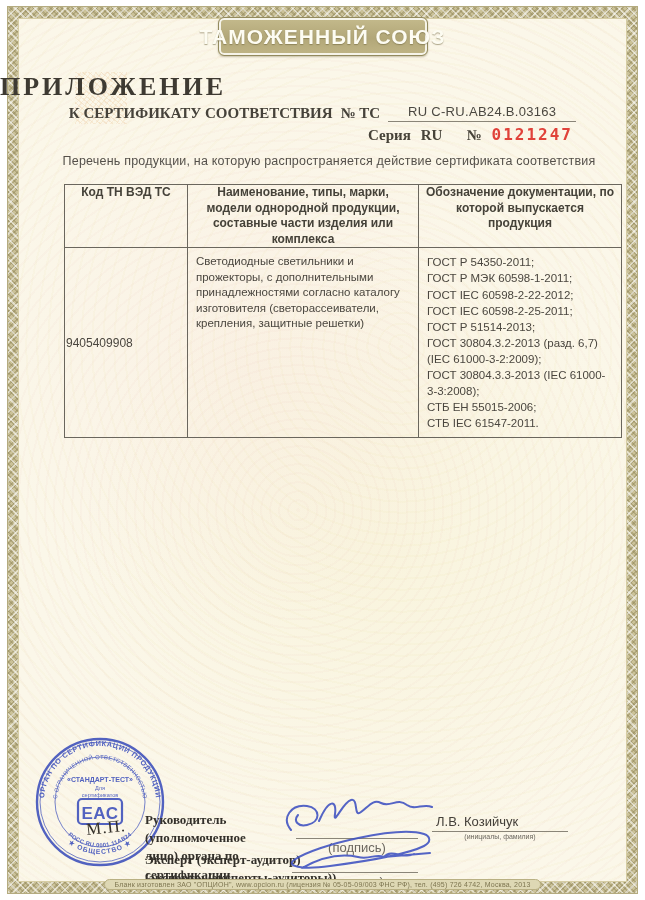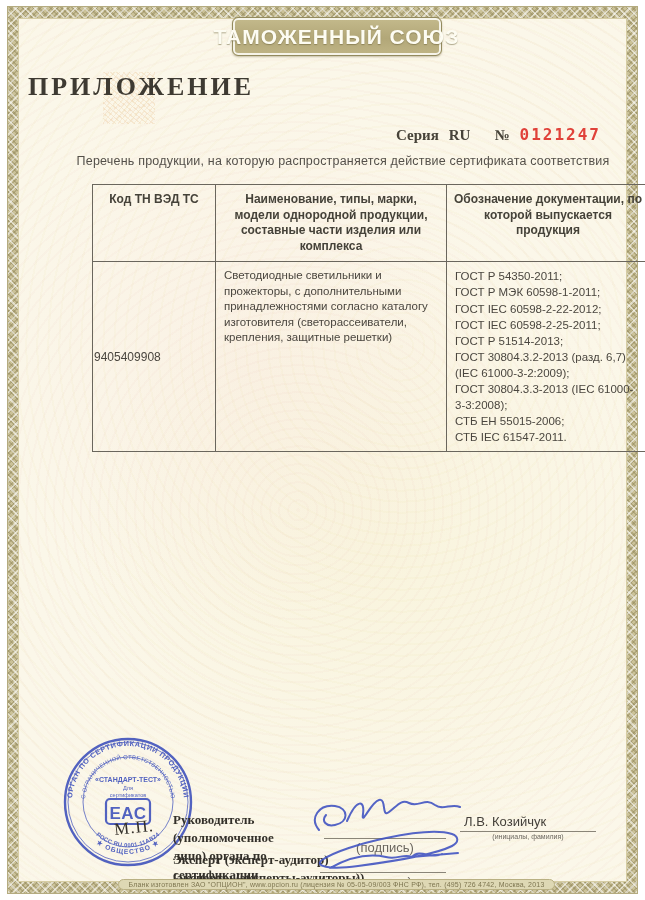--- a/index.html
+++ b/index.html
@@ -21,21 +21,21 @@
   .inner{
     position:absolute;left:18px;top:18px;right:18px;bottom:18px;
     background:
       repeating-radial-gradient(circle at 46% 57%, rgba(224,168,160,.055) 0 2px, rgba(224,168,160,0) 2px 9px),
       repeating-radial-gradient(circle at 63% 38%, rgba(226,214,140,.07) 0 2px, rgba(226,214,140,0) 2px 11px),
       radial-gradient(circle at 38% 40%, rgba(242,188,188,.10), rgba(242,188,188,0) 42%),
       radial-gradient(circle at 60% 62%, rgba(236,226,150,.14), rgba(236,226,150,0) 48%),
       #fbf7e9;
     border:1px solid #d6cda4;
   }
-  .content{position:absolute;inset:0;margin-left:28px;}
+  .content{position:absolute;inset:0;}
   
   .badge{
     position:absolute;left:50%;top:17px;transform:translateX(-50%);
     width:208px;height:37px;border-radius:6px;
     background:linear-gradient(180deg,#c4ba8c 0%,#b2a778 55%,#c0b586 100%);
     border:1px solid #938a5e;
     box-shadow:inset 0 0 0 2px rgba(255,255,250,.85), 0 1px 2px rgba(120,110,70,.4);
     display:flex;align-items:center;justify-content:center;
   }
   .badge span{
@@ -75,21 +75,21 @@
   
   .ptable{
     position:absolute;left:64px;top:184px;width:524px;
     border-collapse:collapse;table-layout:fixed;
   }
   .ptable th,.ptable td{
     border:1px solid #6a665d;vertical-align:top;
     font-family:"Liberation Sans",sans-serif;color:#4a463f;
   }
   .ptable th{
-    font-size:12px;font-weight:700;text-align:center;padding:7px 6px;line-height:1.3;color:#454239;
+    font-size:12px;font-weight:700;text-align:center;padding:0 6px;line-height:1.3;color:#454239;
   }
   .ptable .c1{width:110px;}
   .ptable .c2{width:218px;}
   .ptable .c3{width:190px;}
   .ptable td{font-size:11.5px;line-height:1.35;padding:6px 8px;height:150px;}
   .ptable td.code{vertical-align:middle;padding-left:1px;font-size:12px;}
   .ptable td.docs{white-space:pre-line;line-height:1.4;}
   
   .wm-square{
     position:absolute;left:75px;top:72px;width:52px;height:52px;opacity:.30;
@@ -141,20 +141,25 @@
 <div class="content">
 
   <div class="badge">
     <span>ТАМОЖЕННЫЙ СОЮЗ</span>
   </div>
 
   <div class="wm-square"></div>
 
   <div class="title">ПРИЛОЖЕНИЕ</div>
 
+  <div class="cert-line">
+    <span>К СЕРТИФИКАТУ СООТВЕТСТВИЯ</span>
+    <span>№ ТС</span>
+    <span class="no-value">RU C-RU.AB24.B.03163</span>
+  </div>
 
   <div class="series-line">
     <span>Серия</span>
     <span>RU</span>
     <span style="margin-left:14px;">№</span>
     <span class="digits">0121247</span>
   </div>
 
   <div class="intro">Перечень продукции, на которую распространяется действие сертификата соответствия</div>
 

